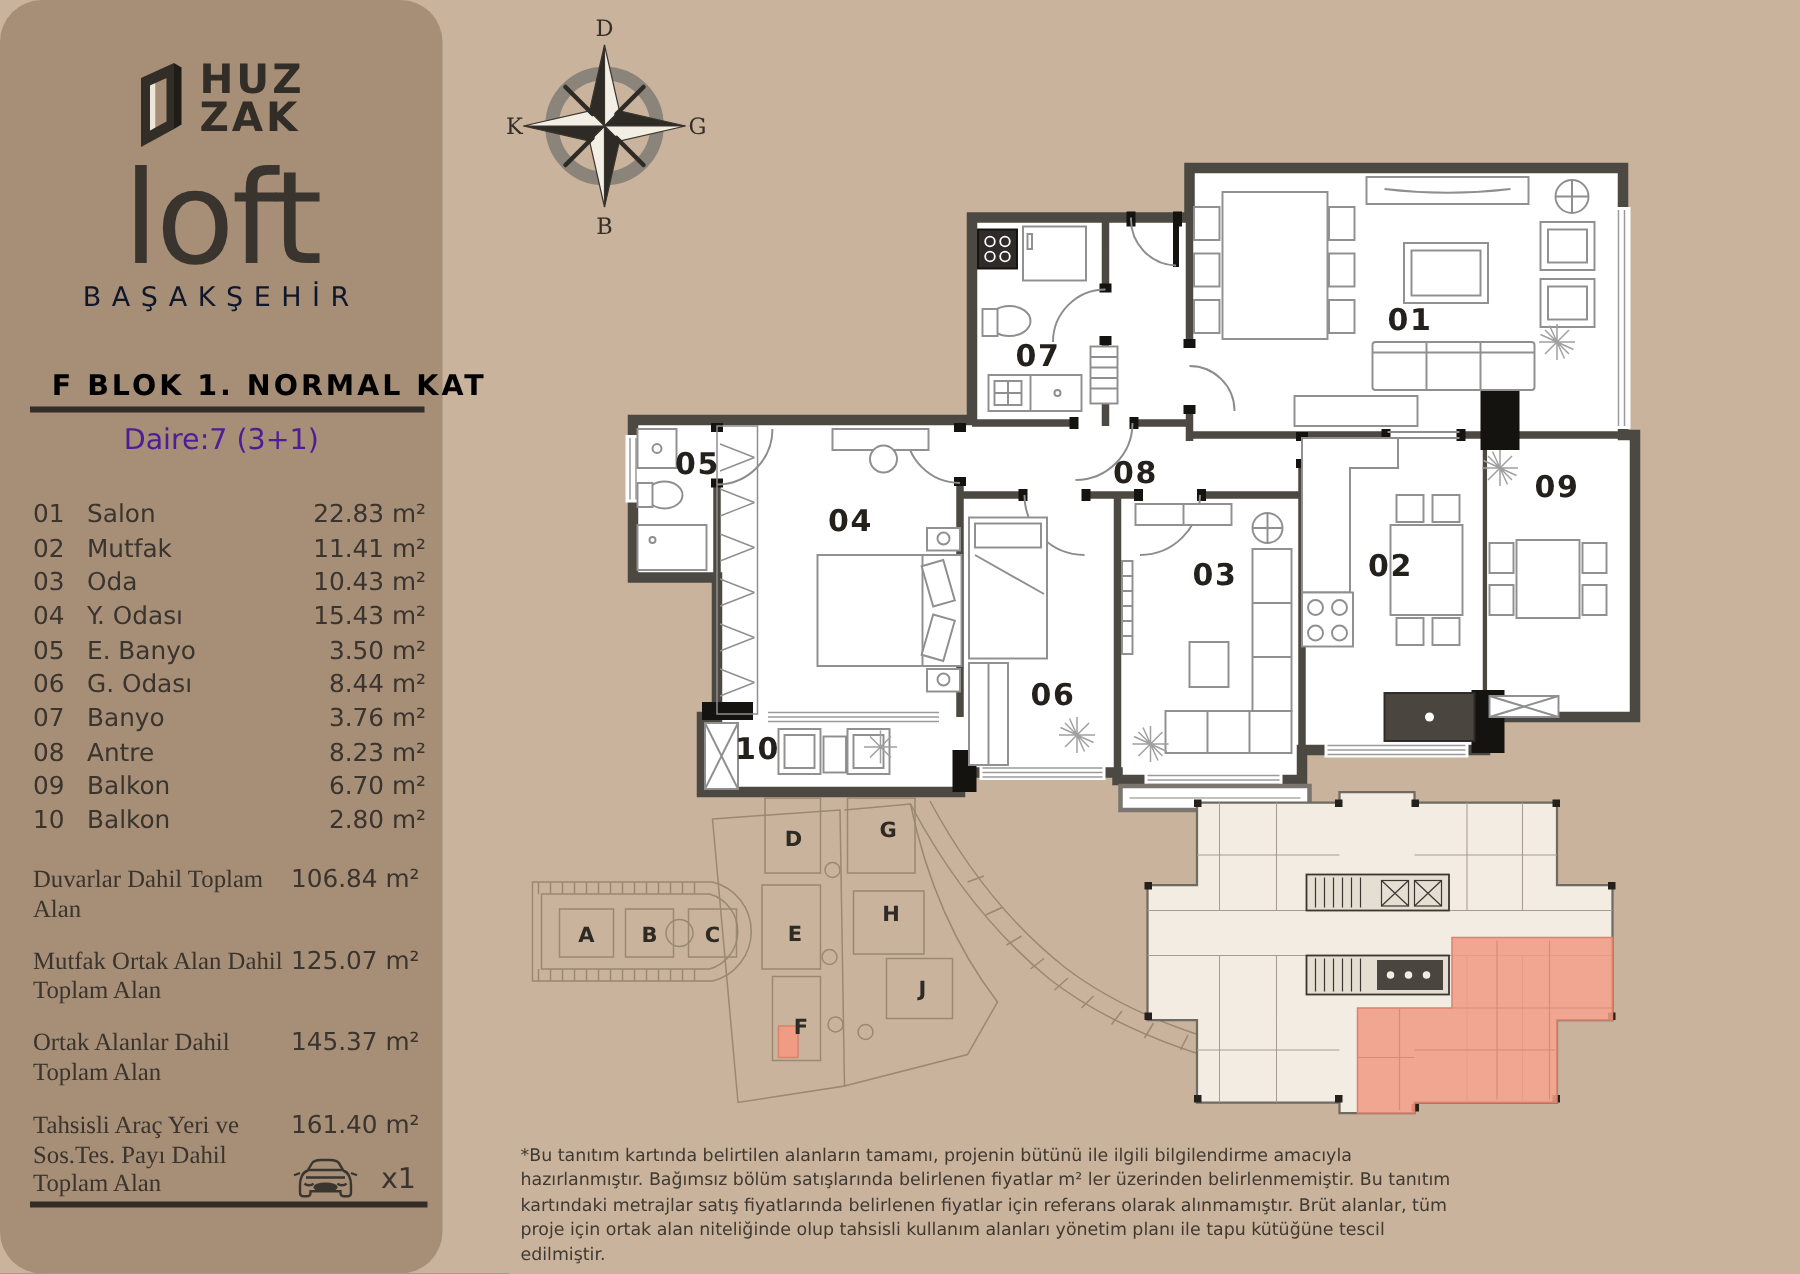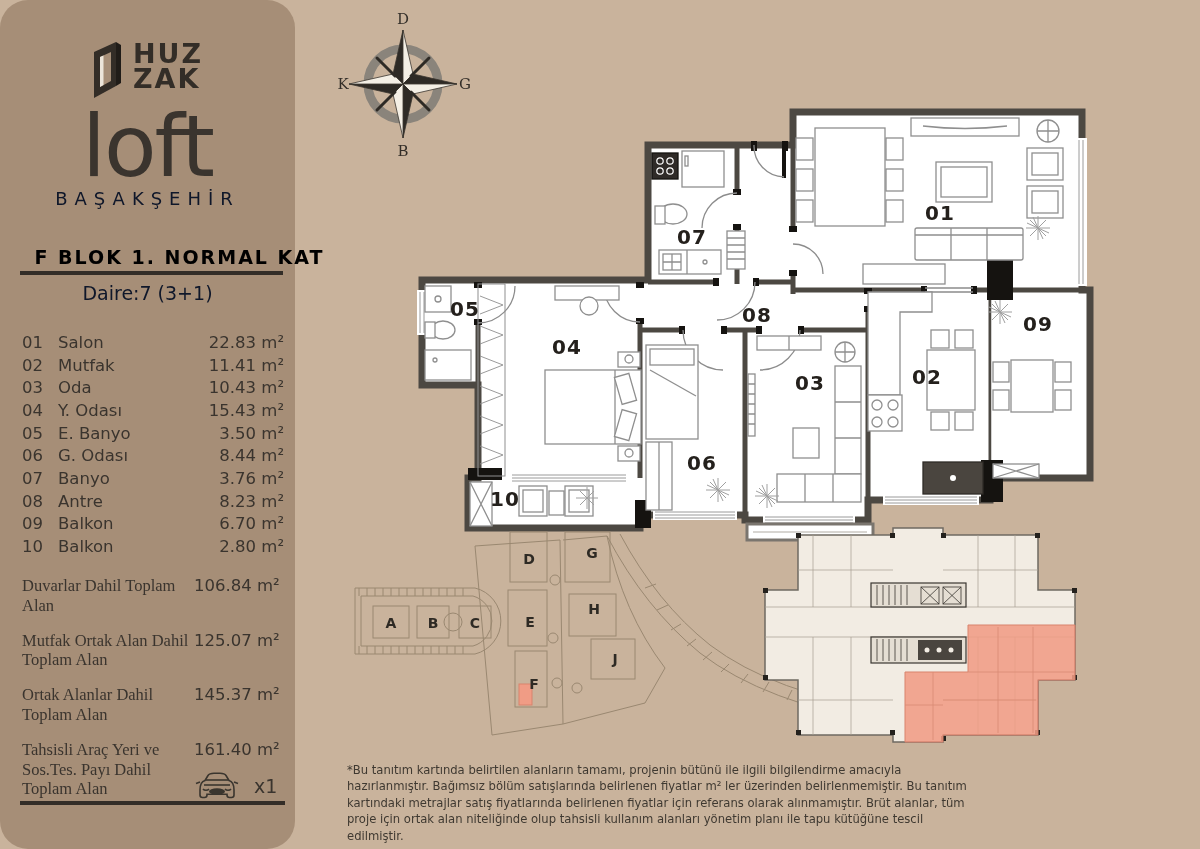--- a/index.html
+++ b/index.html
@@ -8,21 +8,21 @@
   
   .sidebar{position:absolute;left:0;top:0;width:295px;height:849px;background:#a68e77;border-radius:28px;}
   .logo-wrap{position:absolute;top:40px;left:0;width:100%;text-align:center;}
   .logo-row{display:flex;justify-content:center;align-items:flex-start;gap:7px;}
   .brand{font-weight:bold;font-size:27px;line-height:.92;letter-spacing:2px;text-align:left;color:#332d27;padding-top:2px;}
   .loft{font-size:86px;line-height:.95;letter-spacing:-2px;color:#3a342e;margin-top:4px;}
   .basak{font-size:18px;letter-spacing:7px;color:#0f172a;margin-top:0px;}
   .blocktitle{position:absolute;top:246px;left:0;width:100%;text-align:center;
               font-size:19px;font-weight:bold;letter-spacing:2px;color:#000000;margin-left:32px;}
   .rule{position:absolute;left:20px;top:271px;width:263px;height:4px;background:#332d27;}
-  .daire{position:absolute;top:282px;left:0;width:100%;text-align:center;font-size:19px;color:#0f172a;}
+  .daire{position:absolute;top:282px;left:0;width:100%;text-align:center;font-size:19px;color:#4c1d95;}
   .roomlist{position:absolute;left:22px;top:331px;width:262px;}
   .room-row{display:flex;align-items:center;height:22.7px;font-size:16.5px;color:#3a342e;}
   .rn{width:36px;}
   .rl{flex:1;text-align:left;}
   .ra{text-align:right;}
   .totals{position:absolute;left:22px;top:576px;width:262px;}
   .trow{display:flex;margin-bottom:15px;font-size:16.5px;color:#3a342e;}
   .tlabel{width:172px;line-height:1.2;font-family:Liberation Serif, serif;}
   .tval{flex:1;text-align:left;}
   .car-icon{position:absolute;left:192px;top:768px;}

